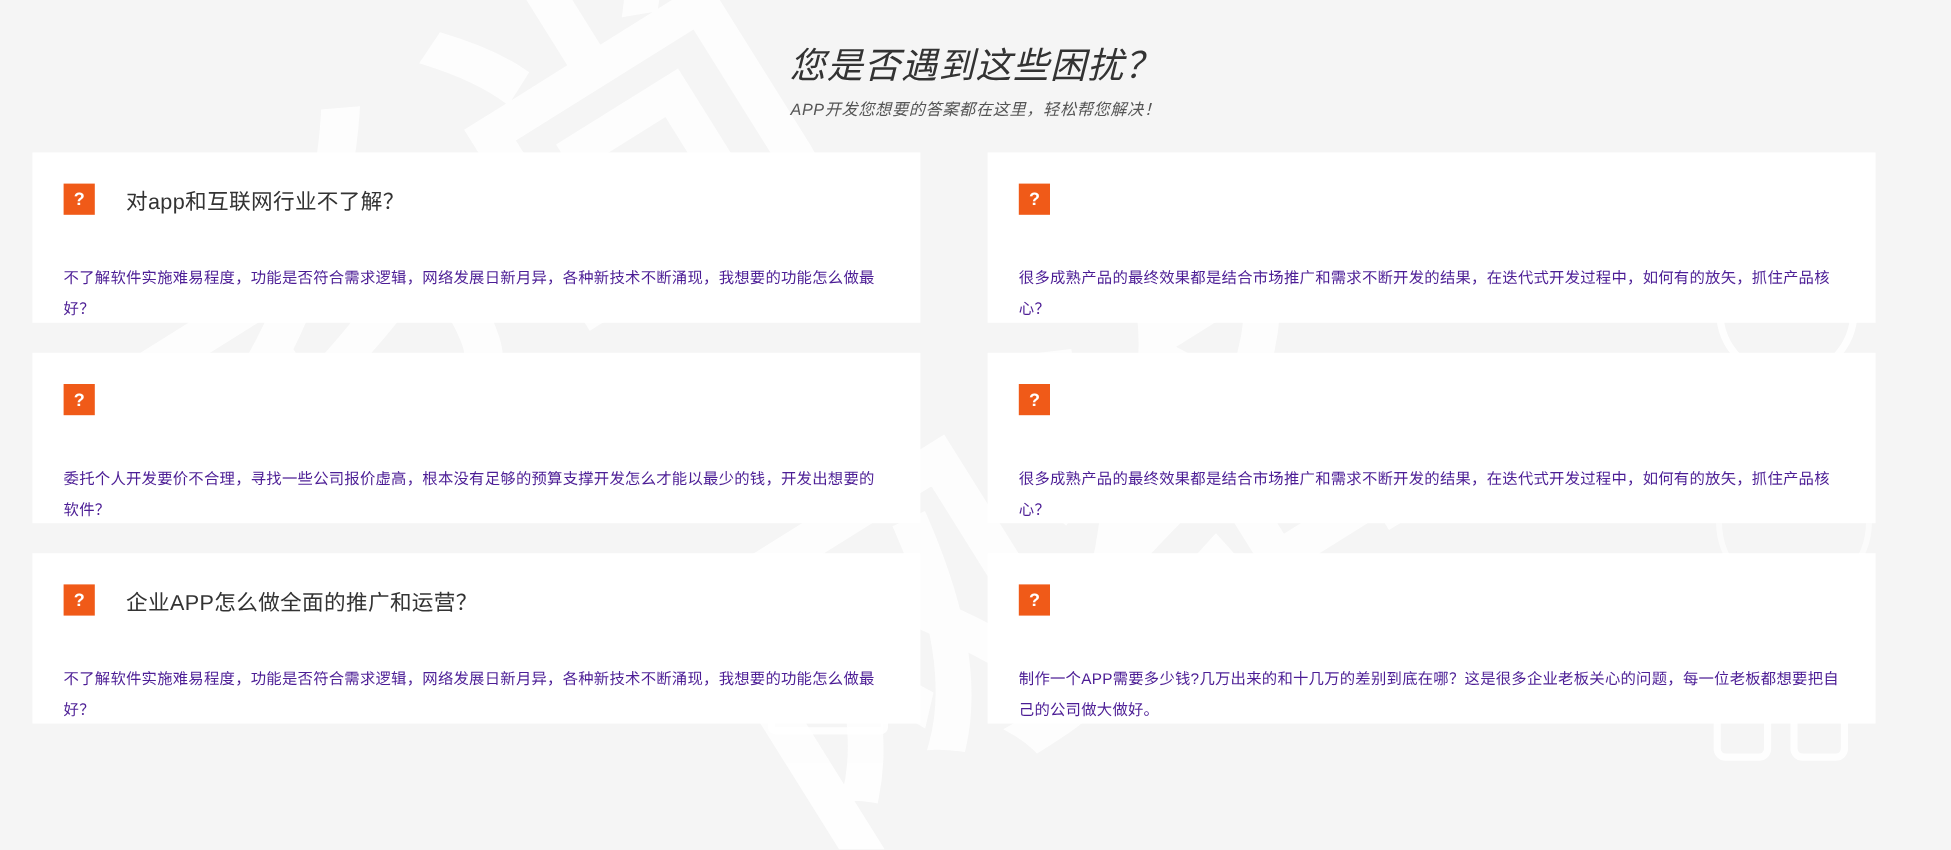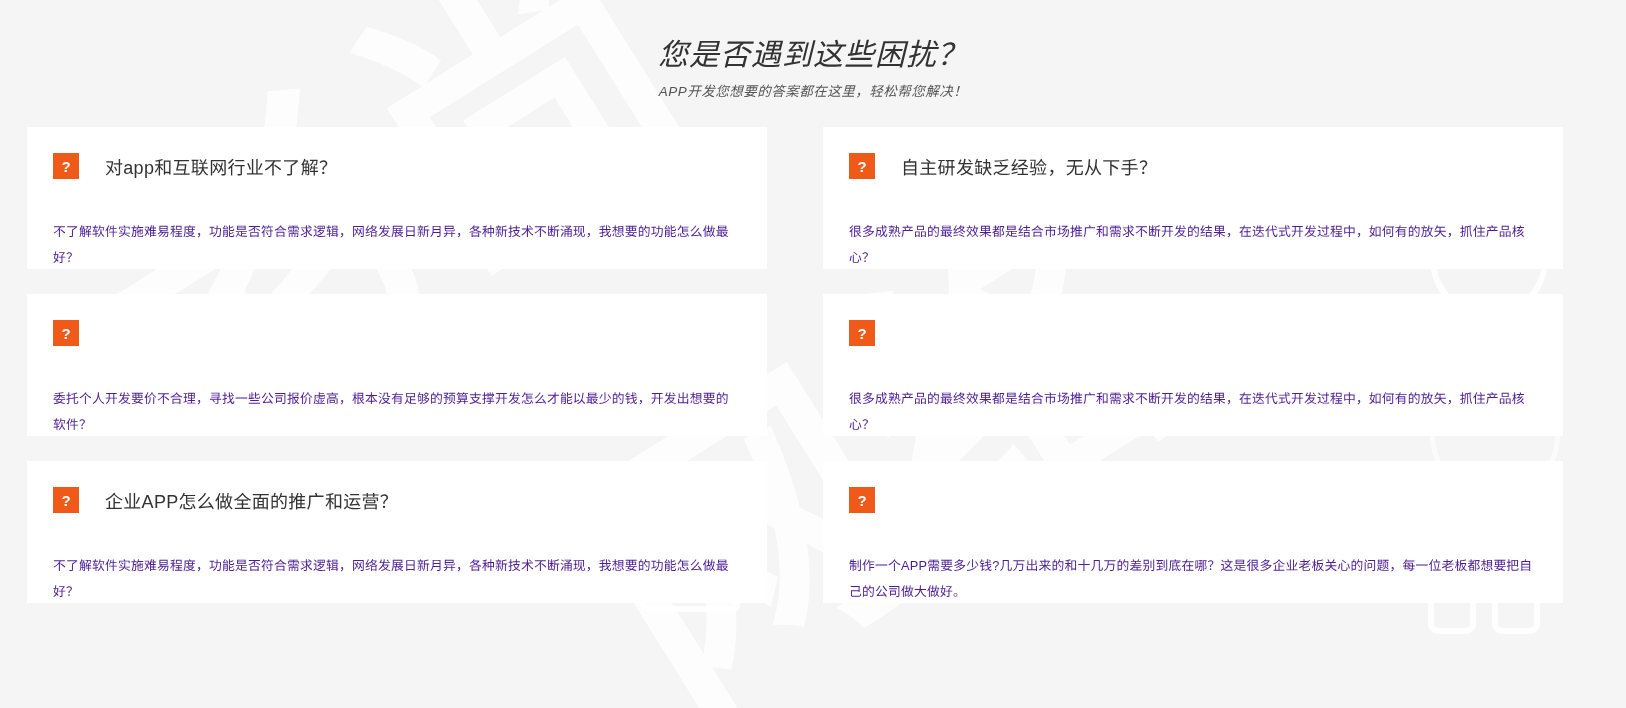--- a/index.html
+++ b/index.html
@@ -148,21 +148,20 @@
       <div class="card-head">
         <span class="q-badge">?</span>
         <span class="card-title">对app和互联网行业不了解？</span>
       </div>
       <div class="card-body">不了解软件实施难易程度，功能是否符合需求逻辑，网络发展日新月异，各种新技术不断涌现，我想要的功能怎么做最好？</div>
     </div>
 
     <div class="card">
       <div class="card-head">
         <span class="q-badge">?</span>
-        <span class="card-title">自主研发缺乏经验，无从下手？</span>
       </div>
       <div class="card-body">很多成熟产品的最终效果都是结合市场推广和需求不断开发的结果，在迭代式开发过程中，如何有的放矢，抓住产品核心？</div>
     </div>
 
     <div class="card">
       <div class="card-head">
         <span class="q-badge">?</span>
       </div>
       <div class="card-body">委托个人开发要价不合理，寻找一些公司报价虚高，根本没有足够的预算支撑开发怎么才能以最少的钱，开发出想要的软件？</div>
     </div>

